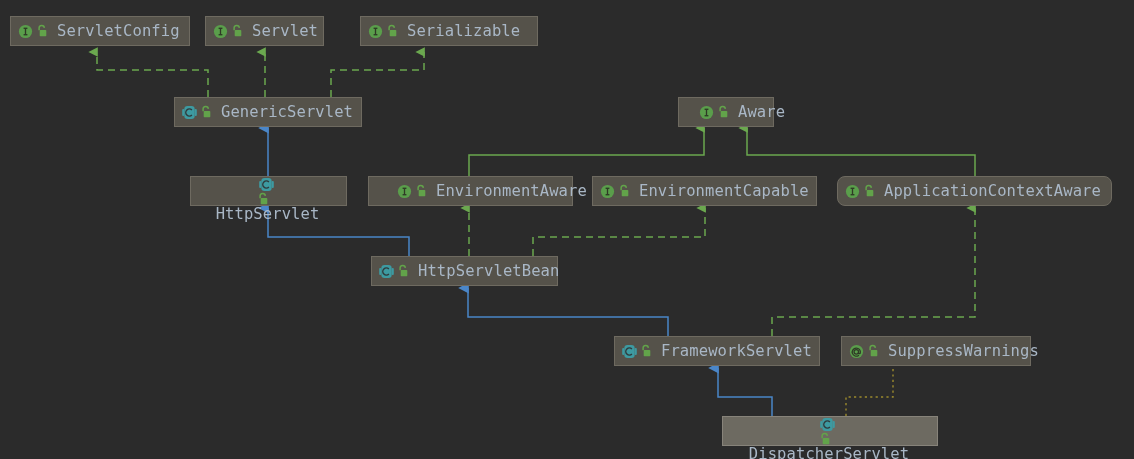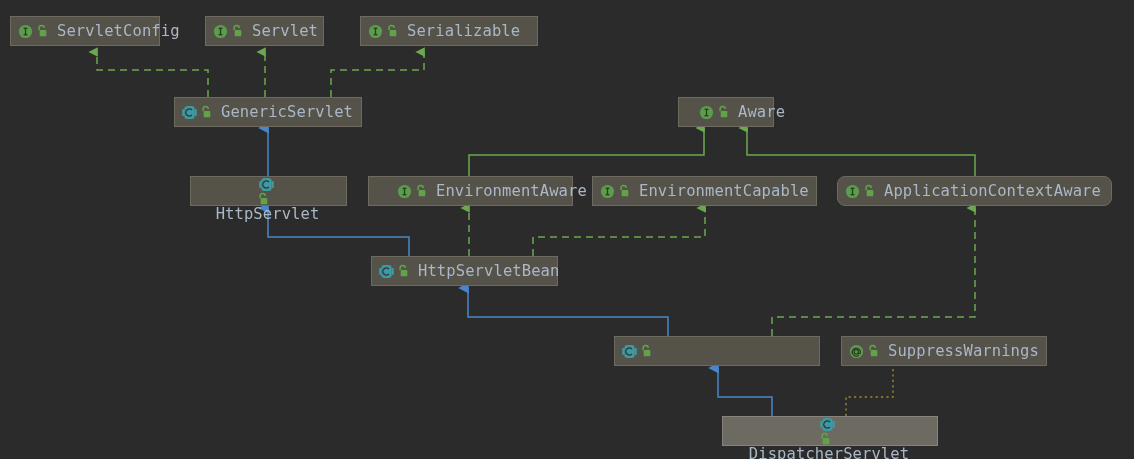--- a/index.html
+++ b/index.html
@@ -94,21 +94,21 @@
         <path d="M 469,176 L 469,155 L 704,155 L 704,128" fill="none" stroke="#6ba84f" stroke-width="1.5" marker-end="url(#arrow-green)"></path>
         <path d="M 975,176 L 975,155 L 747,155 L 747,128" fill="none" stroke="#6ba84f" stroke-width="1.5" marker-end="url(#arrow-green)"></path>
         <path d="M 668,336 L 668,317 L 468,317 L 468,288" fill="none" stroke="#4a86c8" stroke-width="1.5" marker-end="url(#arrow-blue)"></path>
         <path d="M 772,336 L 772,317 L 975,317 L 975,208" fill="none" stroke="#6ba84f" stroke-width="1.5" stroke-dasharray="7,5" marker-end="url(#arrow-green)"></path>
         <path d="M 772,416 L 772,397 L 718,397 L 718,368" fill="none" stroke="#4a86c8" stroke-width="1.5" marker-end="url(#arrow-blue)"></path>
         <path d="M 846,416 L 846,397 L 893,397 L 893,368" fill="none" stroke="#9c8b2e" stroke-width="1.4" stroke-dasharray="2.2,3.2"></path>
       </g>
   </svg>
 
   <div id="node-layer">
-      <div class="uml-node" style="left: 10px; top: 16px; width: 150px;">
+      <div class="uml-node" style="left: 10px; top: 16px; width: 180px;">
         <span class="node-icon">
           <svg width="15" height="15" viewBox="0 0 15 15">
             <circle cx="7.5" cy="7.5" r="6.6" fill="#5a9e4b"></circle>
             <rect x="5.6" y="3.6" width="3.8" height="1.35" fill="#2f3a26"></rect>
             <rect x="6.85" y="4.6" width="1.3" height="5.8" fill="#2f3a26"></rect>
             <rect x="5.6" y="10.05" width="3.8" height="1.35" fill="#2f3a26"></rect>
           </svg>
         </span>
         <span class="vis-icon">
           <svg width="12" height="14" viewBox="0 0 12 14">
@@ -279,22 +279,23 @@
             <rect x="2.3" y="1.1" width="10.4" height="12.8" rx="3.2" fill="#3d9aa1"></rect>
             <path d="M 9.9 4.9 A 3.6 3.6 0 1 0 9.9 10.1" fill="none" stroke="#2f3a3c" stroke-width="1.45"></path>
           </svg>
         </span>
         <span class="vis-icon">
           <svg width="12" height="14" viewBox="0 0 12 14">
             <path d="M 3.1 6.2 L 3.1 4.1 A 2.6 2.6 0 0 1 8.3 3.9" fill="none" stroke="#62a34a" stroke-width="1.5"></path>
             <rect x="3.7" y="6.0" width="6.6" height="6.2" rx="0.8" fill="#62a34a"></rect>
           </svg>
         </span>
-      </div>
-      <div class="uml-node" style="left: 841px; top: 336px; width: 206px;">
+        <span class="node-label">FrameworkServlet</span>
+      </div>
+      <div class="uml-node" style="left: 841px; top: 336px; width: 190px;">
         <span class="node-icon">
           <svg width="15" height="15" viewBox="0 0 15 15">
             <circle cx="7.5" cy="7.5" r="6.6" fill="#5a9e4b"></circle>
             <circle cx="7.3" cy="7.8" r="2.25" fill="none" stroke="#2f3a26" stroke-width="1.25"></circle>
             <path d="M 9.55 7.8 L 9.55 9.5 A 1.2 1.2 0 0 0 11.3 9.0 A 4.1 4.1 0 1 0 9.6 11.5" fill="none" stroke="#2f3a26" stroke-width="1.25" stroke-linecap="round"></path>
           </svg>
         </span>
         <span class="vis-icon">
           <svg width="12" height="14" viewBox="0 0 12 14">
             <path d="M 3.1 6.2 L 3.1 4.1 A 2.6 2.6 0 0 1 8.3 3.9" fill="none" stroke="#62a34a" stroke-width="1.5"></path>

